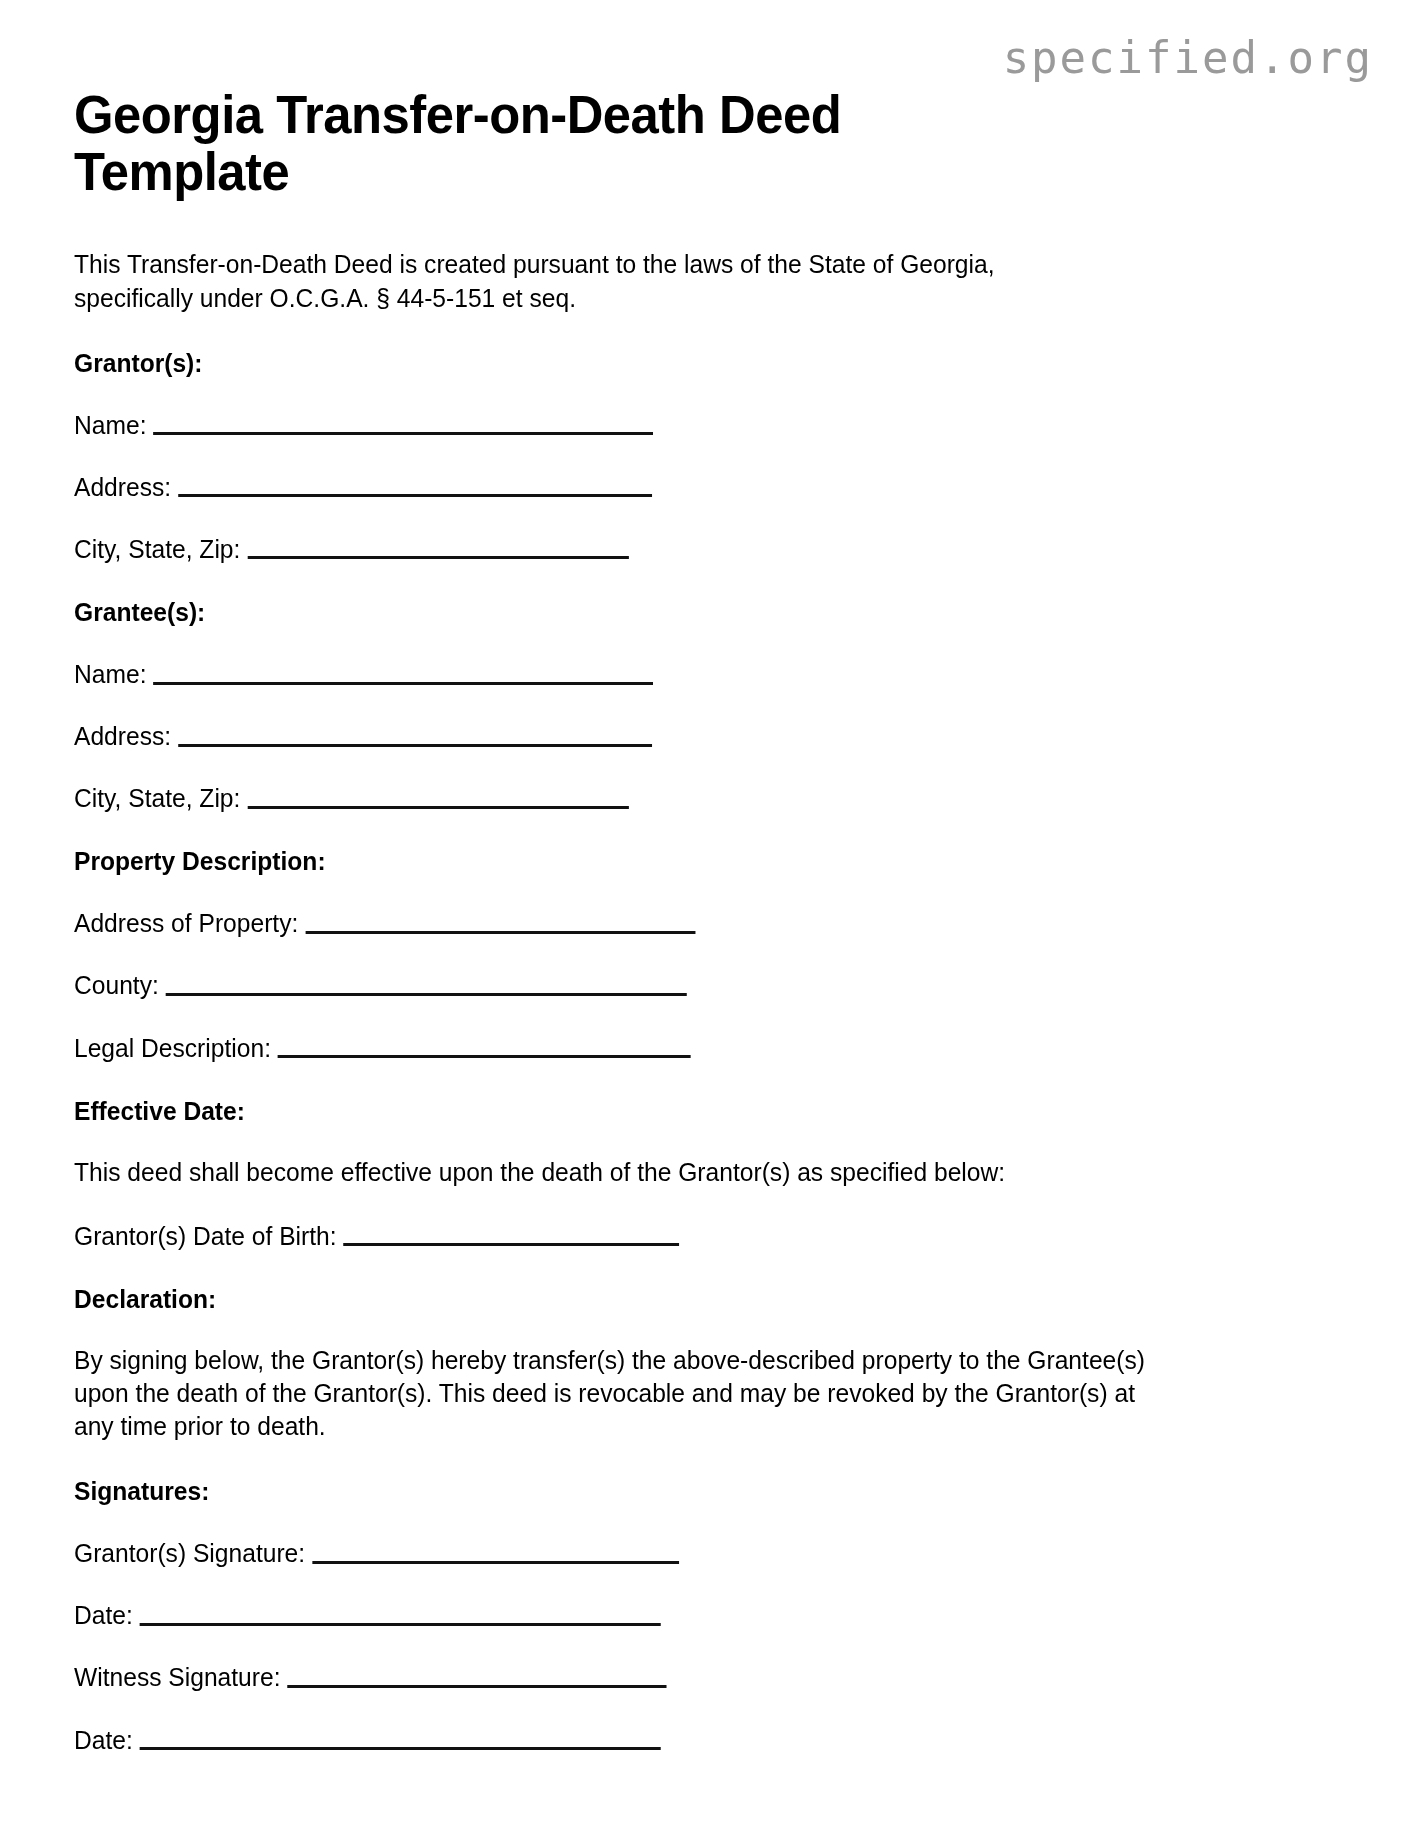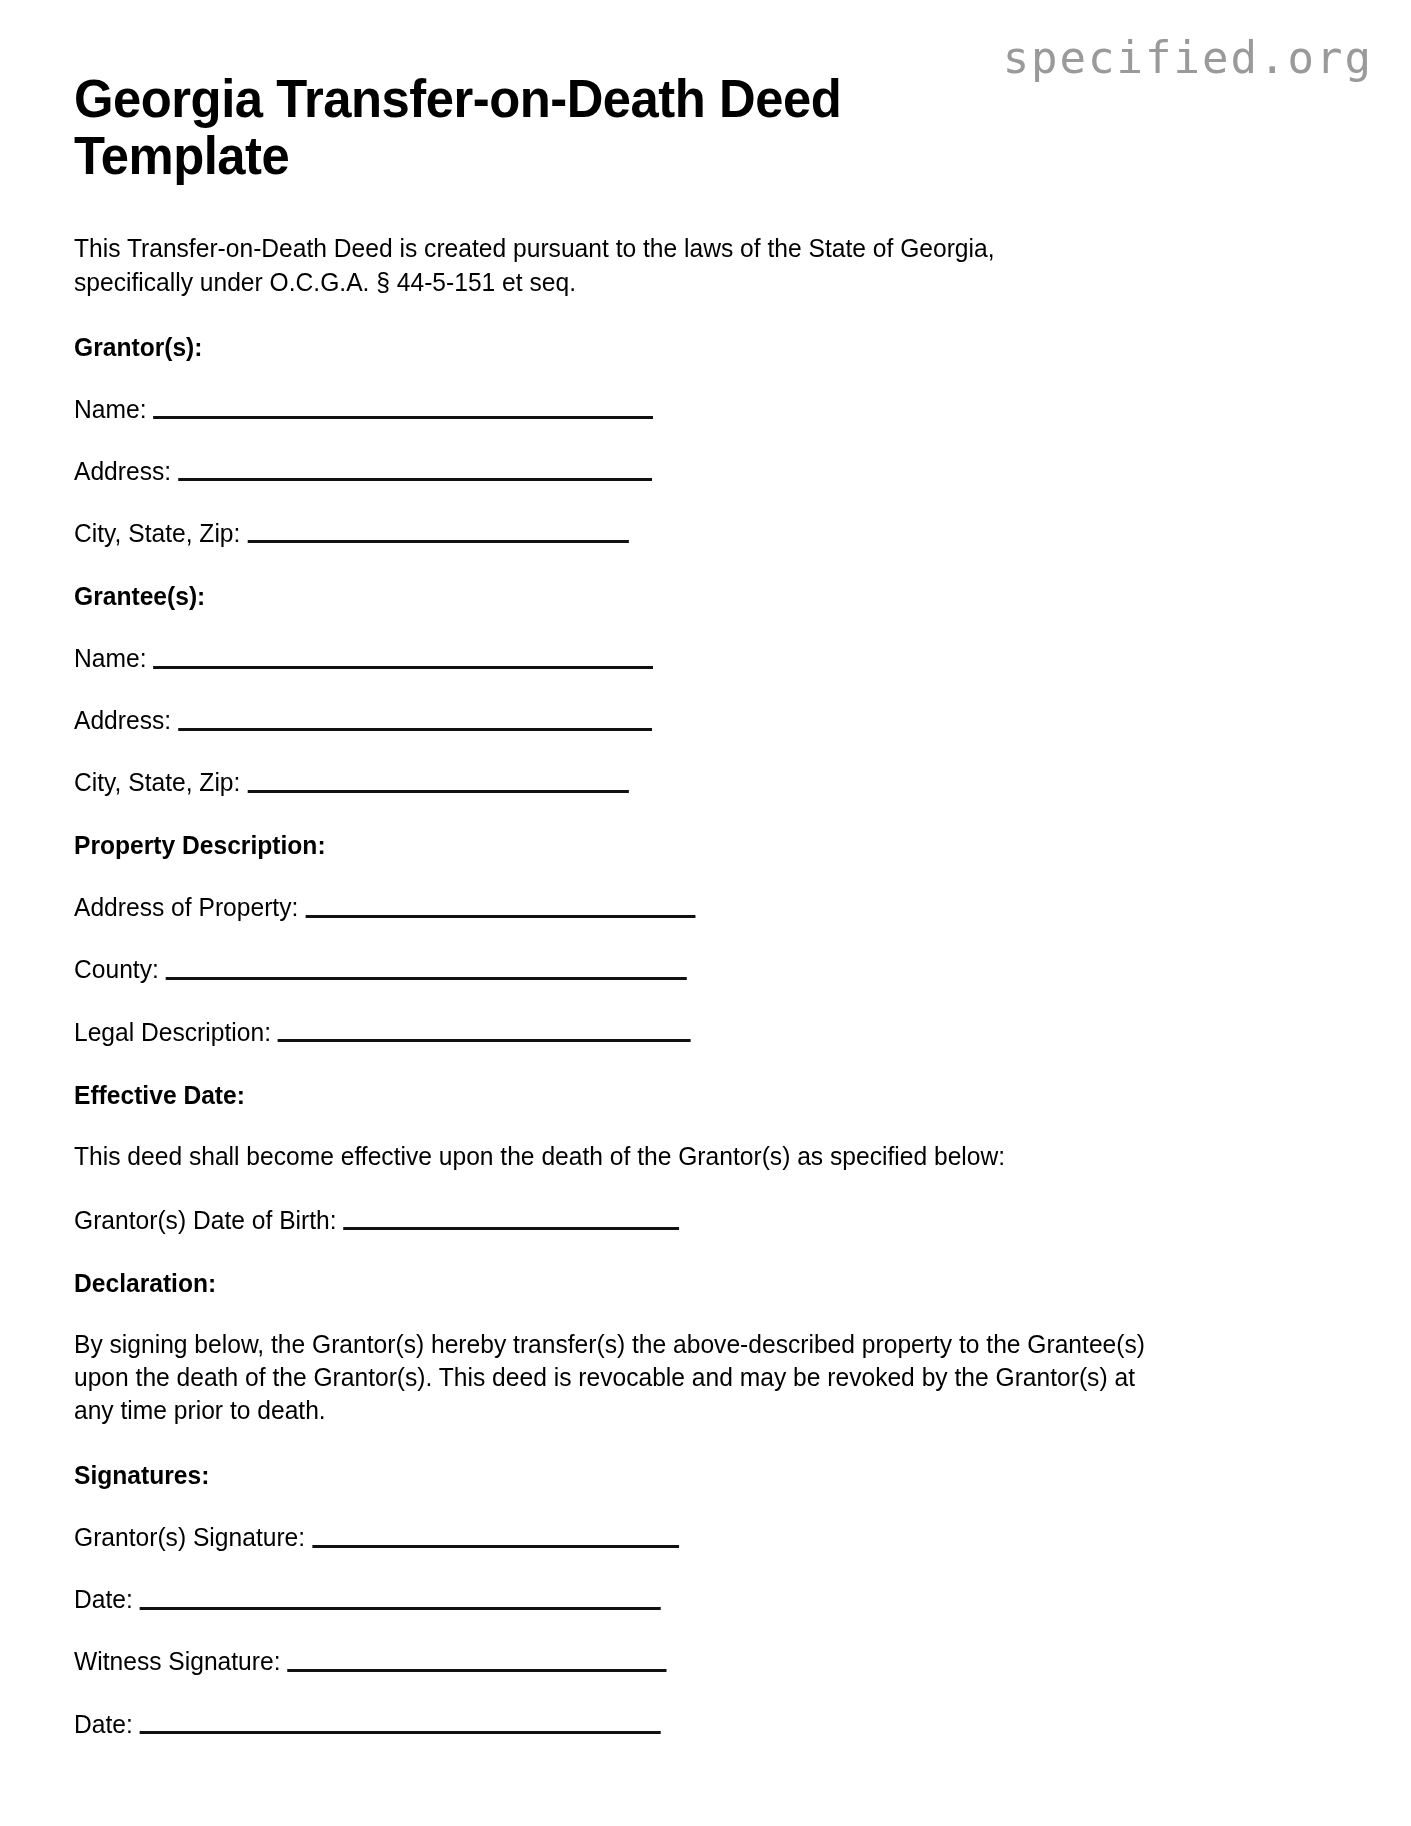--- a/index.html
+++ b/index.html
@@ -35,21 +35,21 @@
     letter-spacing: 2px;
     color: #9a9a9a;
     white-space: nowrap;
     line-height: 1;
   }
 
   
   .content {
     position: absolute;
     left: 74px;
-    top: 70px;
+    top: 86px;
     width: 1262px;
   }
 
   .doc-title {
     font-size: 54px;
     font-weight: bold;
     line-height: 1.06;
     letter-spacing: -0.5px;
     margin: 0 0 0 0;
     max-width: 1010px;

